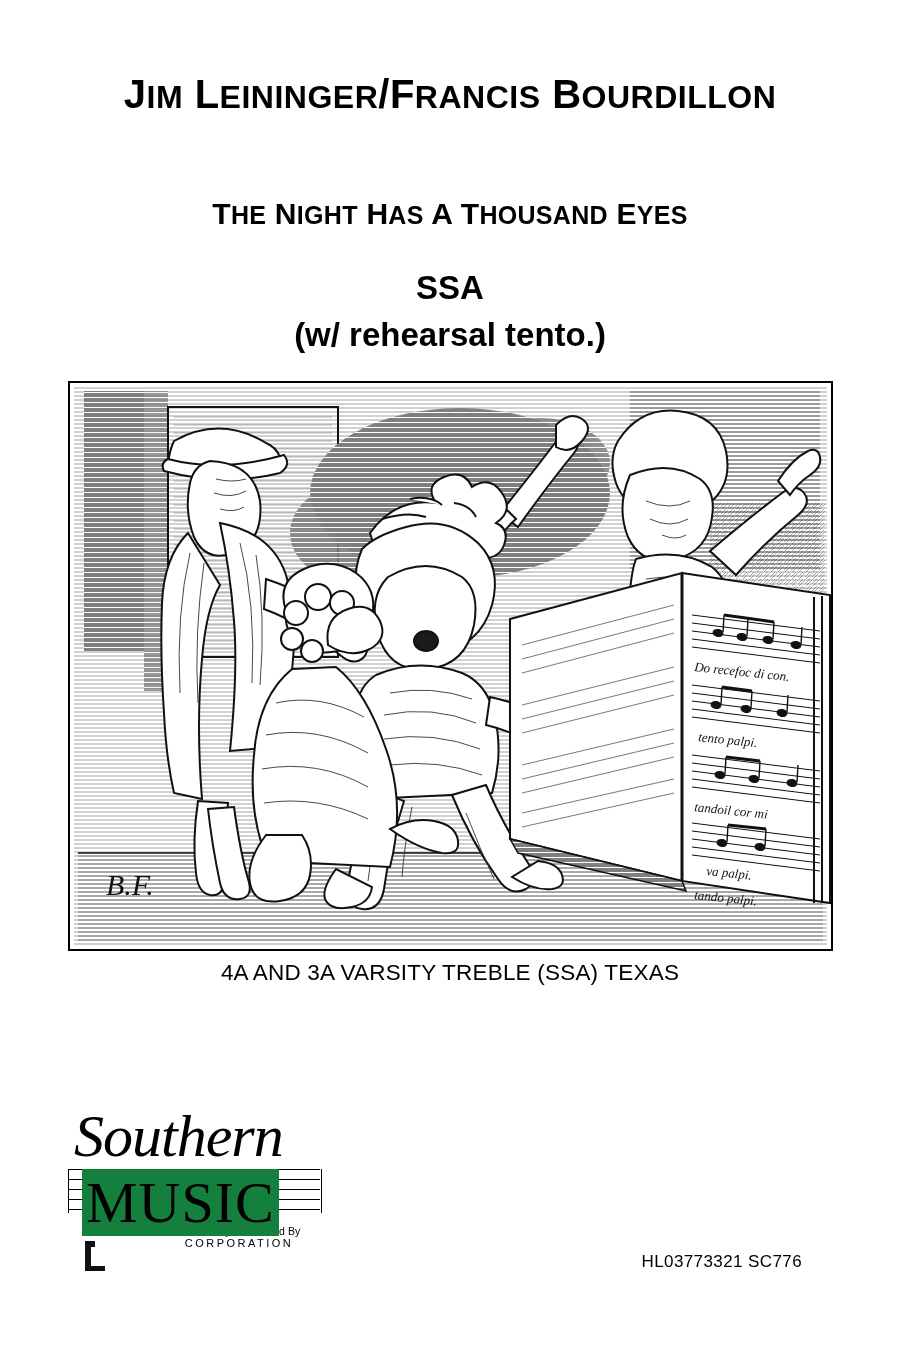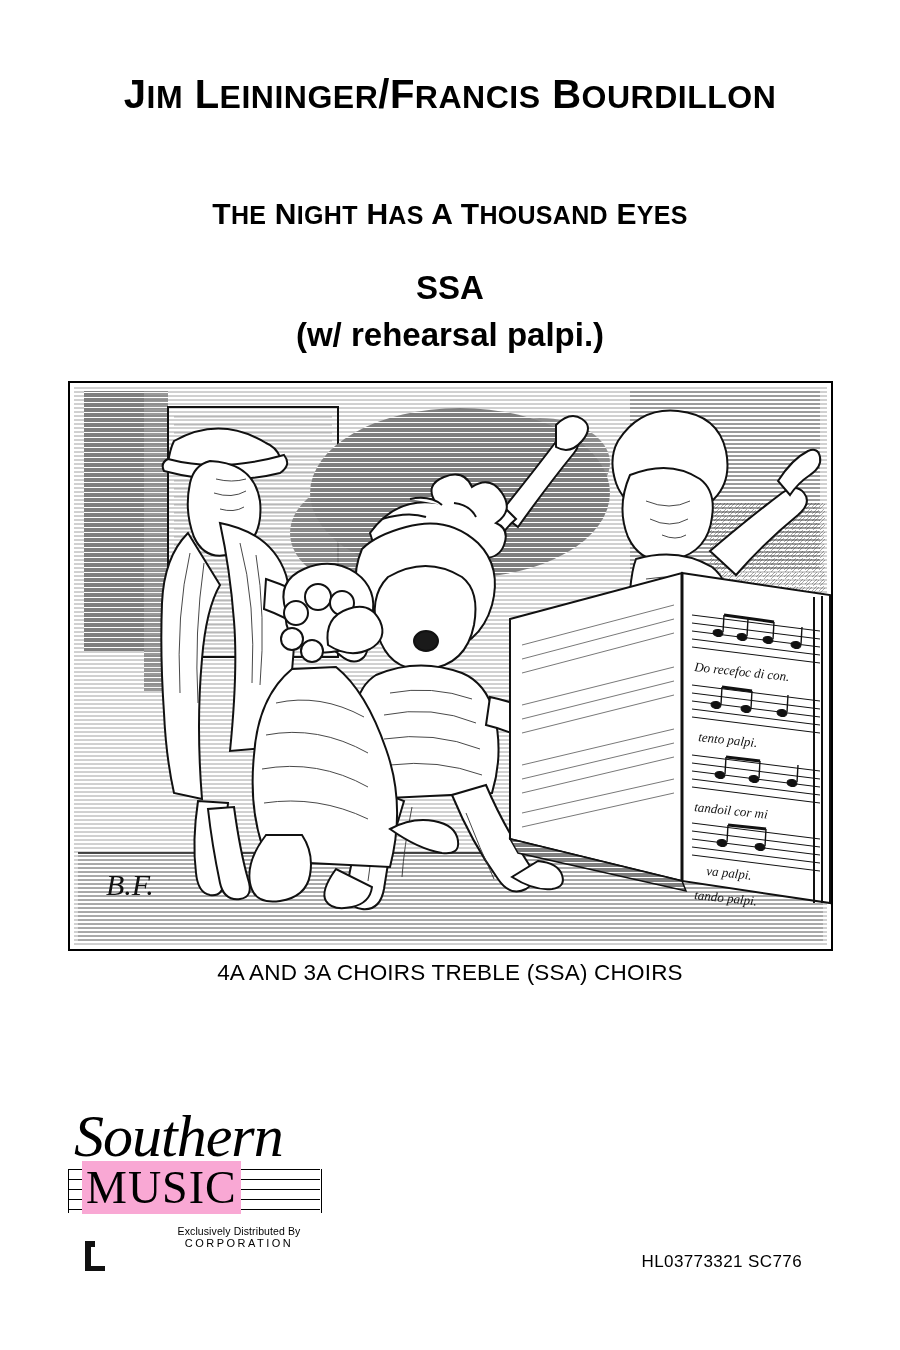--- a/index.html
+++ b/index.html
@@ -116,27 +116,27 @@
     letter-spacing: -1px;
     padding-left: 6px;
   }
   .logo-music-wrap {
     position: relative;
     height: 60px;
     margin-top: -6px;
   }
   .logo-music {
     font-family: "Liberation Serif", serif;
-    font-size: 46px;
+    font-size: 58px;
     letter-spacing: 1px;
     position: absolute;
     left: 14px;
-    top: 0;
+    top: 8px;
     z-index: 2;
-    background: #f9a8d4;
+    background: #15803d;
     padding: 0 4px;
   }
   .staff-lines {
     position: absolute;
     left: 0;
     top: 8px;
     width: 252px;
     height: 44px;
     z-index: 1;
   }
@@ -213,21 +213,21 @@
   <div class="title">
     <span class="t-big">T</span><span class="t-sm">HE</span>
     <span class="t-big">N</span><span class="t-sm">IGHT</span>
     <span class="t-big">H</span><span class="t-sm">AS</span>
     <span class="t-big">A</span>
     <span class="t-big">T</span><span class="t-sm">HOUSAND</span>
     <span class="t-big">E</span><span class="t-sm">YES</span>
   </div>
 
   <div class="voicing">SSA</div>
-  <div class="subvoicing">(w/ rehearsal palpi.)</div>
+  <div class="subvoicing">(w/ rehearsal tento.)</div>
 
   <div class="artwork">
     <svg width="761" height="566" viewBox="0 0 761 566" xmlns="http://www.w3.org/2000/svg">
       <defs>
         <pattern id="hatchH" width="6" height="6" patternUnits="userSpaceOnUse">
           <path d="M0 1 H6 M0 4 H6" stroke="#1a1a1a" stroke-width="1"></path>
         </pattern>
         <pattern id="hatchFine" width="4" height="4" patternUnits="userSpaceOnUse">
           <path d="M0 1 H4" stroke="#2a2a2a" stroke-width="0.8"></path>
         </pattern>
@@ -418,21 +418,21 @@
           <text x="636" y="492" transform="rotate(6 636 492)">va          palpi.</text>
           <text x="624" y="516" transform="rotate(6 624 516)">tando palpi.</text>
         </g>
       </g>
 
       <text x="36" y="512" font-family="Liberation Serif, serif" font-style="italic" font-size="30" fill="#111">B.F.</text>
     </svg>
   </div>
 
   <div class="eventtext">
-    <div>4A AND 3A CHOIRS TREBLE (SSA) CHOIRS</div>
+    <div>4A AND 3A VARSITY TREBLE (SSA) TEXAS</div>
   </div>
 
   <div class="logo">
     <div class="logo-southern">Southern</div>
     <div class="logo-music-wrap">
       <div class="staff-lines">
         <i></i>
           <i></i>
           <i></i>
           <i></i>

